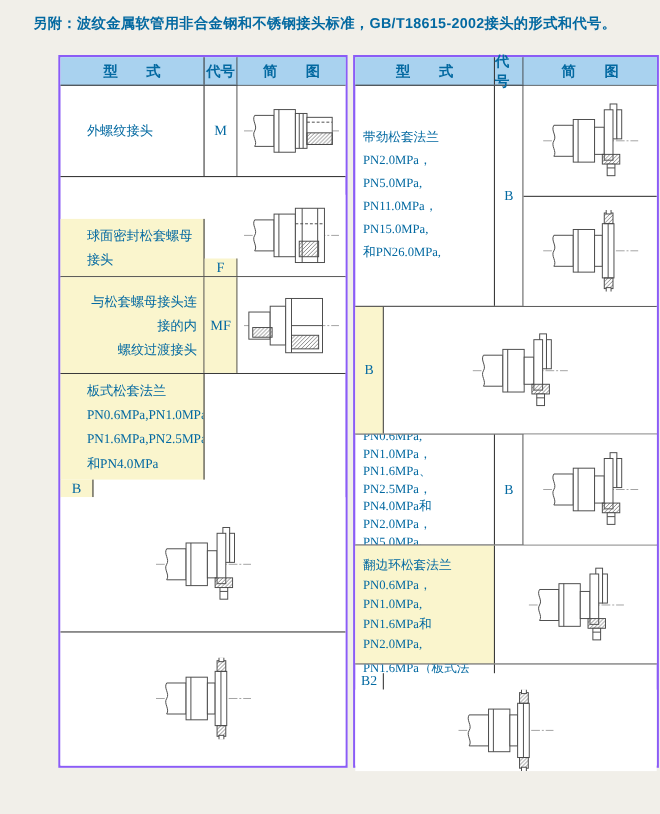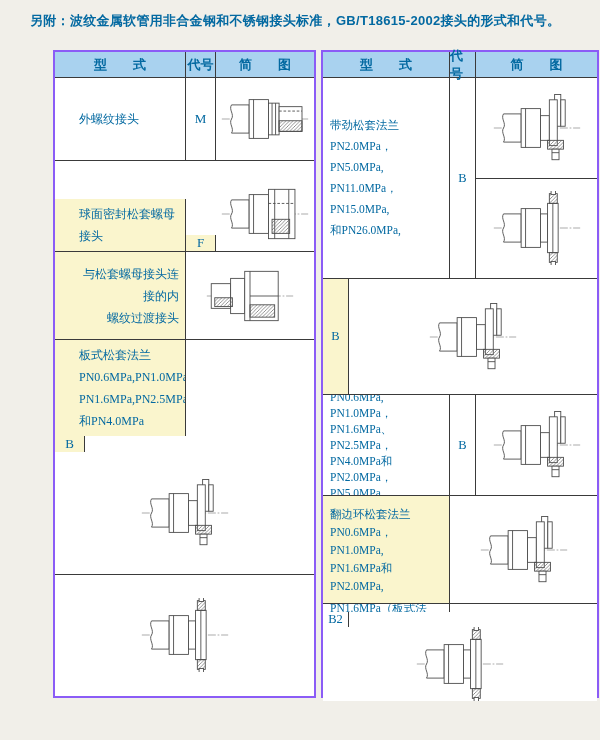--- a/index.html
+++ b/index.html
@@ -168,20 +168,21 @@
           <svg class="dg" viewBox="0 0 104 84">
             <use href="#v-nut"></use>
           </svg>
         </div>
     </div>
 
 
     <div class="row" style="flex:0 0 87px;text-align:right;">
       <div class="cell type hl">与松套螺母接头连接的内
 螺纹过渡接头</div>
+      <div class="cell code hl">MF</div>
       <div class="cell diag">
           <svg class="dg" viewBox="0 0 104 84">
             <use href="#v-mf"></use>
           </svg>
         </div>
     </div>
 
 
     <div class="row" style="flex:1 1 auto;">
       <div class="cell type hl">板式松套法兰

